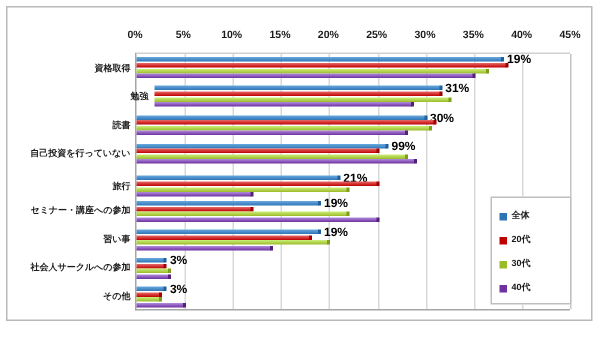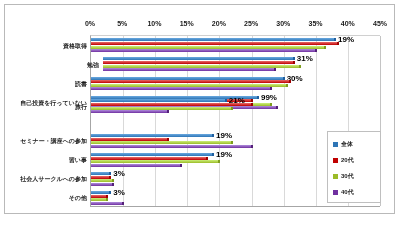--- a/index.html
+++ b/index.html
@@ -252,21 +252,21 @@
         </div>
         <div class="bar-line">
           <div class="bar s2" style="width: 62.2222%;"></div>
           <div class="bar-cap s2" style="left: calc(62.2222% - 1px);"></div>
         </div>
         <div class="bar-line">
           <div class="bar s3" style="width: 64.4444%;"></div>
           <div class="bar-cap s3" style="left: calc(64.4444% - 1px);"></div>
         </div>
       </div>
-      <div class="cat-row" style="top: 61px; height: 19.1111px;">
+      <div class="cat-row" style="top: 79px; height: 19.1111px;">
         <div class="cat-label">旅行</div>
         <div class="bar-line">
           <div class="bar s0" style="width: 46.6667%;"></div>
           <div class="bar-cap s0" style="left: calc(46.6667% - 1px);"></div>
           <span class="data-label" style="left: calc(46.6667% + 3px); top: -3px;">21%</span>
         </div>
         <div class="bar-line">
           <div class="bar s1" style="width: 55.5556%;"></div>
           <div class="bar-cap s1" style="left: calc(55.5556% - 1px);"></div>
         </div>

